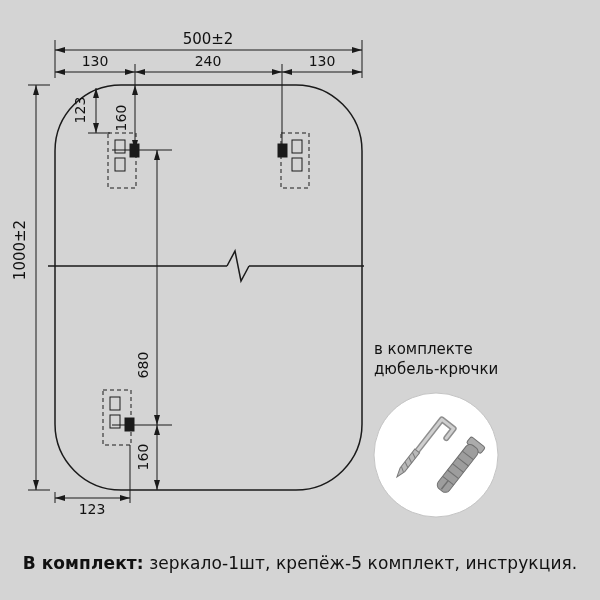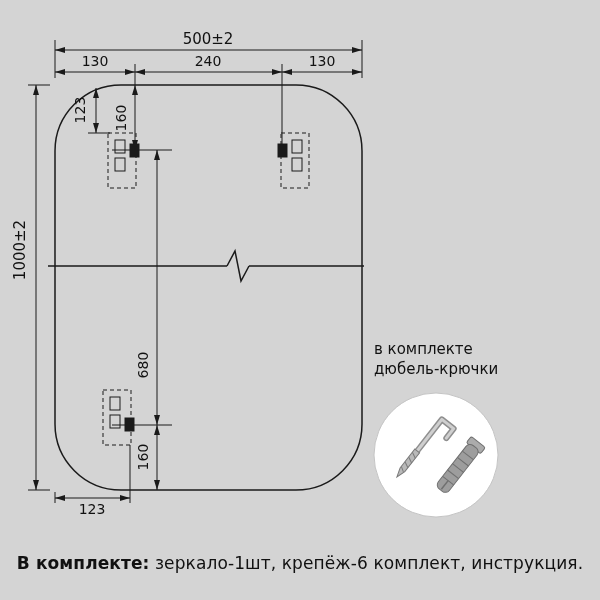--- a/index.html
+++ b/index.html
@@ -153,16 +153,16 @@
         <line x1="-7" y1="0" x2="7" y2="0"></line>
         <line x1="-7" y1="8" x2="7" y2="8"></line>
         <line x1="-7" y1="16" x2="7" y2="16"></line>
       </g>
       <line x1="0" y1="16" x2="0" y2="27" stroke="#6f6f6f" stroke-width="1.5"></line>
     </g>
   </g>
 </svg>
 
 <div class="caption">
-  <span class="bold">В комплекте:</span><span> зеркало-1шт, крепёж-6 комплект, инструкция.</span>
+  <span class="bold">В комплект:</span><span> зеркало-1шт, крепёж-5 комплект, инструкция.</span>
 </div>
 
 </div>
 
 </body></html>

